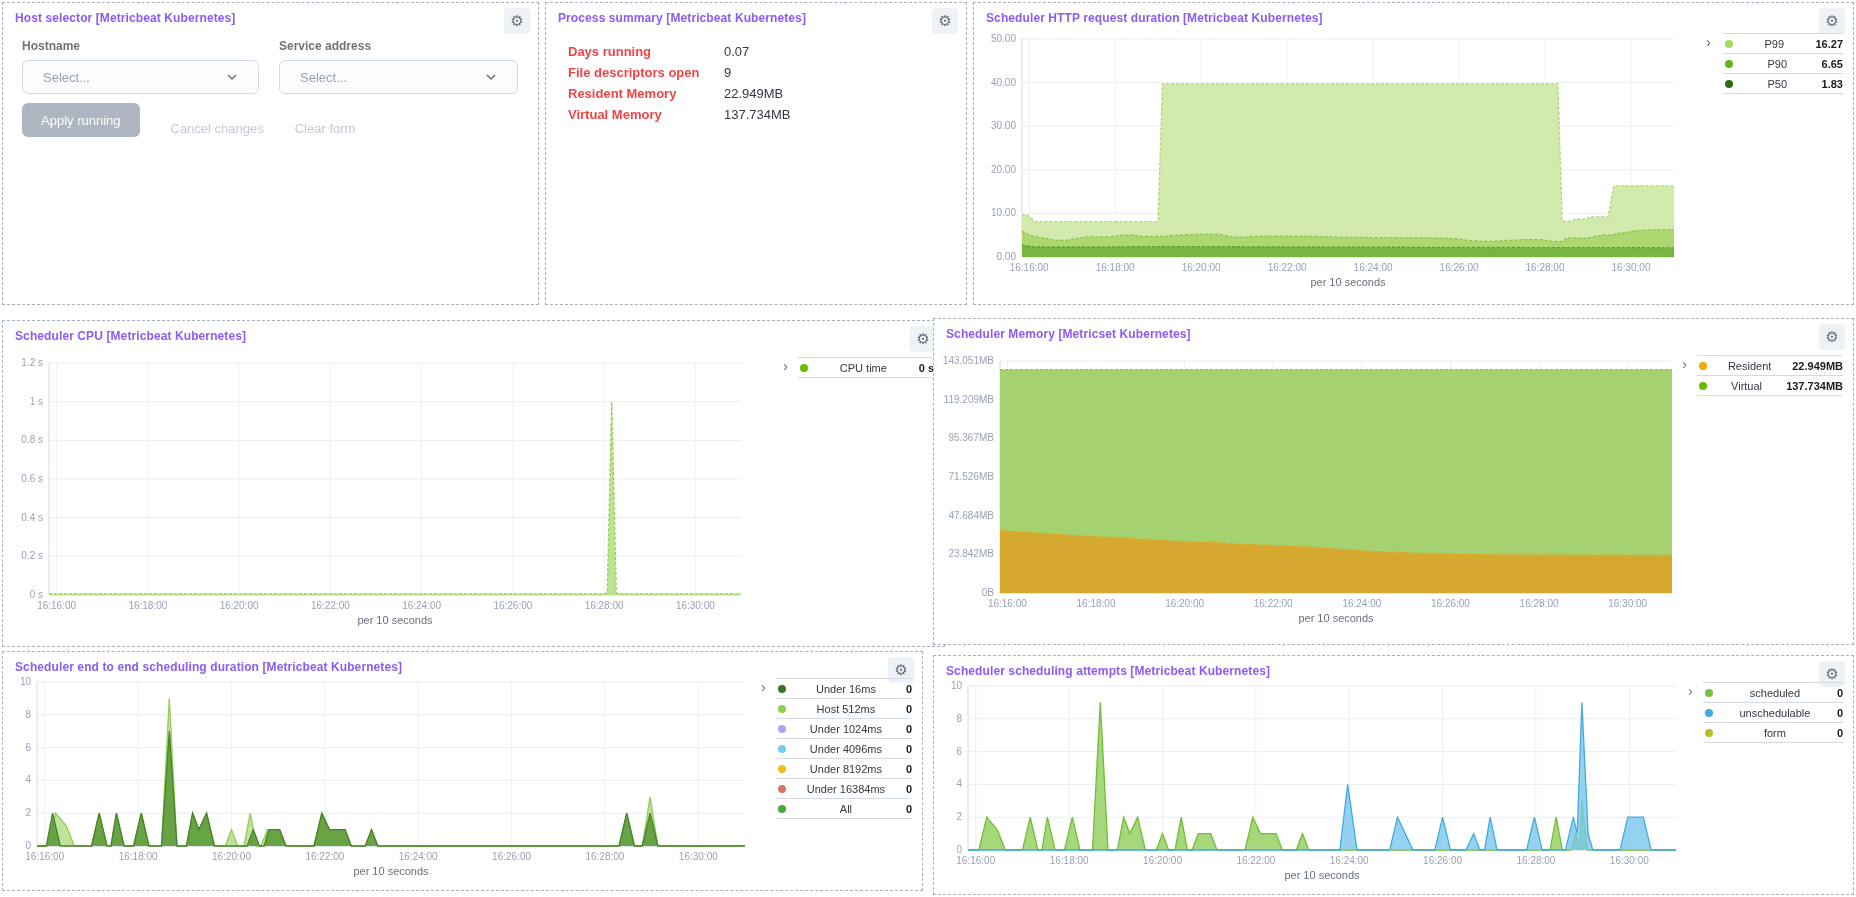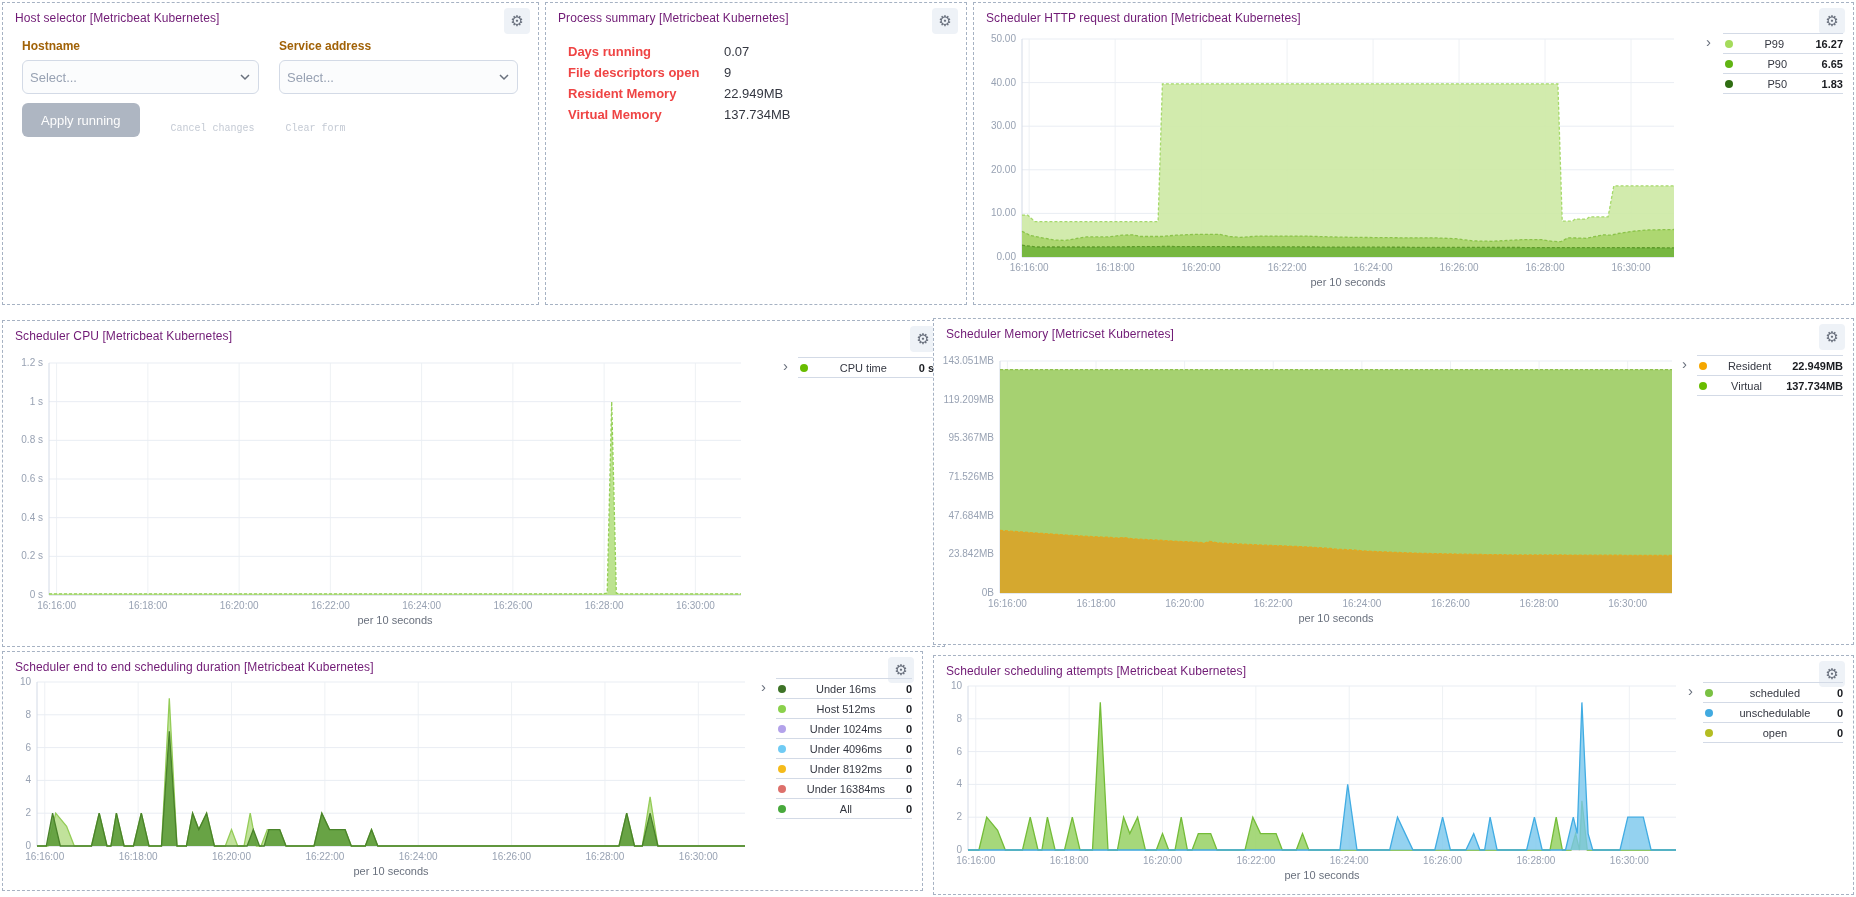--- a/index.html
+++ b/index.html
@@ -1,34 +1,34 @@
 <!DOCTYPE html>
 <html><head>
 <meta charset="utf-8">
 <style>
   * { box-sizing: border-box; margin: 0; padding: 0; }
   html,body { background:#fff; }
   body { font-family: "Liberation Sans", sans-serif; }
   #stage { position:relative; width:1856px; height:897px; background:#fff; overflow:hidden; }
   .panel { position:absolute; background:#fff; border:1px dashed #a6b2c3; }
-  .panel-title { position:absolute; left:12px; top:8px; font-size:12px; font-weight:normal; color:#701a75; letter-spacing:.1px; }
+  .panel-title { position:absolute; left:12px; top:8px; font-size:12px; font-weight:bold; color:#8b5cf6; letter-spacing:.1px; }
   .gear-btn { position:absolute; top:5px; right:8px; width:26px; height:26px; border-radius:4px;
               background:#eef2f7; display:flex; align-items:center; justify-content:center;
               color:#69707d; font-size:15px; cursor:pointer; }
   
   .hs-form { position:absolute; left:19px; top:36px; display:flex; gap:20px; }
   .hs-col1 { width:237px; } .hs-col2 { width:239px; }
-  .hs-label { font-size:12px; font-weight:bold; color:#a16207; }
+  .hs-label { font-size:12px; font-weight:bold; color:#737373; }
   .hs-select { margin-top:7px; height:34px; background:#fbfcfd; border:1px solid #d3dae6; border-radius:6px;
-               display:flex; align-items:center; justify-content:space-between; padding:0 7px;
+               display:flex; align-items:center; justify-content:space-between; padding:0 20px;
                color:#98a2b3; font-size:13px; cursor:pointer; }
   .hs-buttons { position:absolute; left:19px; top:100px; display:flex; align-items:center; gap:31px; }
   .apply-btn { height:34px; padding:0 19px; background:#aeb6c2; color:#fdfdfd; border:none; border-radius:6px;
                font-size:13px; font-family:inherit; font-weight:500; cursor:not-allowed; }
-  .link-btn { background:none; border:none; font-family:Liberation Mono, monospace; font-size:10px; color:#c4cad4; cursor:not-allowed;margin-top:16px; }
+  .link-btn { background:none; border:none; font-family:Liberation Sans, sans-serif; font-size:13px; color:#c4cad4; cursor:not-allowed;margin-top:16px; }
   
   .ps-rows { position:absolute; left:22px; top:38px; }
   .ps-row { display:flex; height:21px; align-items:center; font-size:13px; }
   .ps-row .ps-label { width:156px; font-weight:bold; color:#ef4444; }
   .ps-row .ps-value { color:#343741; }
   
   .chart-canvas { position:absolute; }
   .legend { position:absolute; border-top:1px solid #d3dae6;text-align:center; }
   .legend-row { display:flex; align-items:center; height:20px; border-bottom:1px solid #d3dae6;
                 font-size:11px; cursor:pointer; }
@@ -406,19 +406,19 @@
           <span class="llabel">scheduled</span>
           <span class="lvalue">0</span>
         </div>
         <div class="legend-row">
           <span class="dot" style="background: rgb(65, 170, 224);"></span>
           <span class="llabel">unschedulable</span>
           <span class="lvalue">0</span>
         </div>
         <div class="legend-row">
           <span class="dot" style="background: rgb(180, 189, 34);"></span>
-          <span class="llabel">open</span>
+          <span class="llabel">form</span>
           <span class="lvalue">0</span>
         </div>
       </div>
   </div>
 
 </div>
 
 </body></html>

